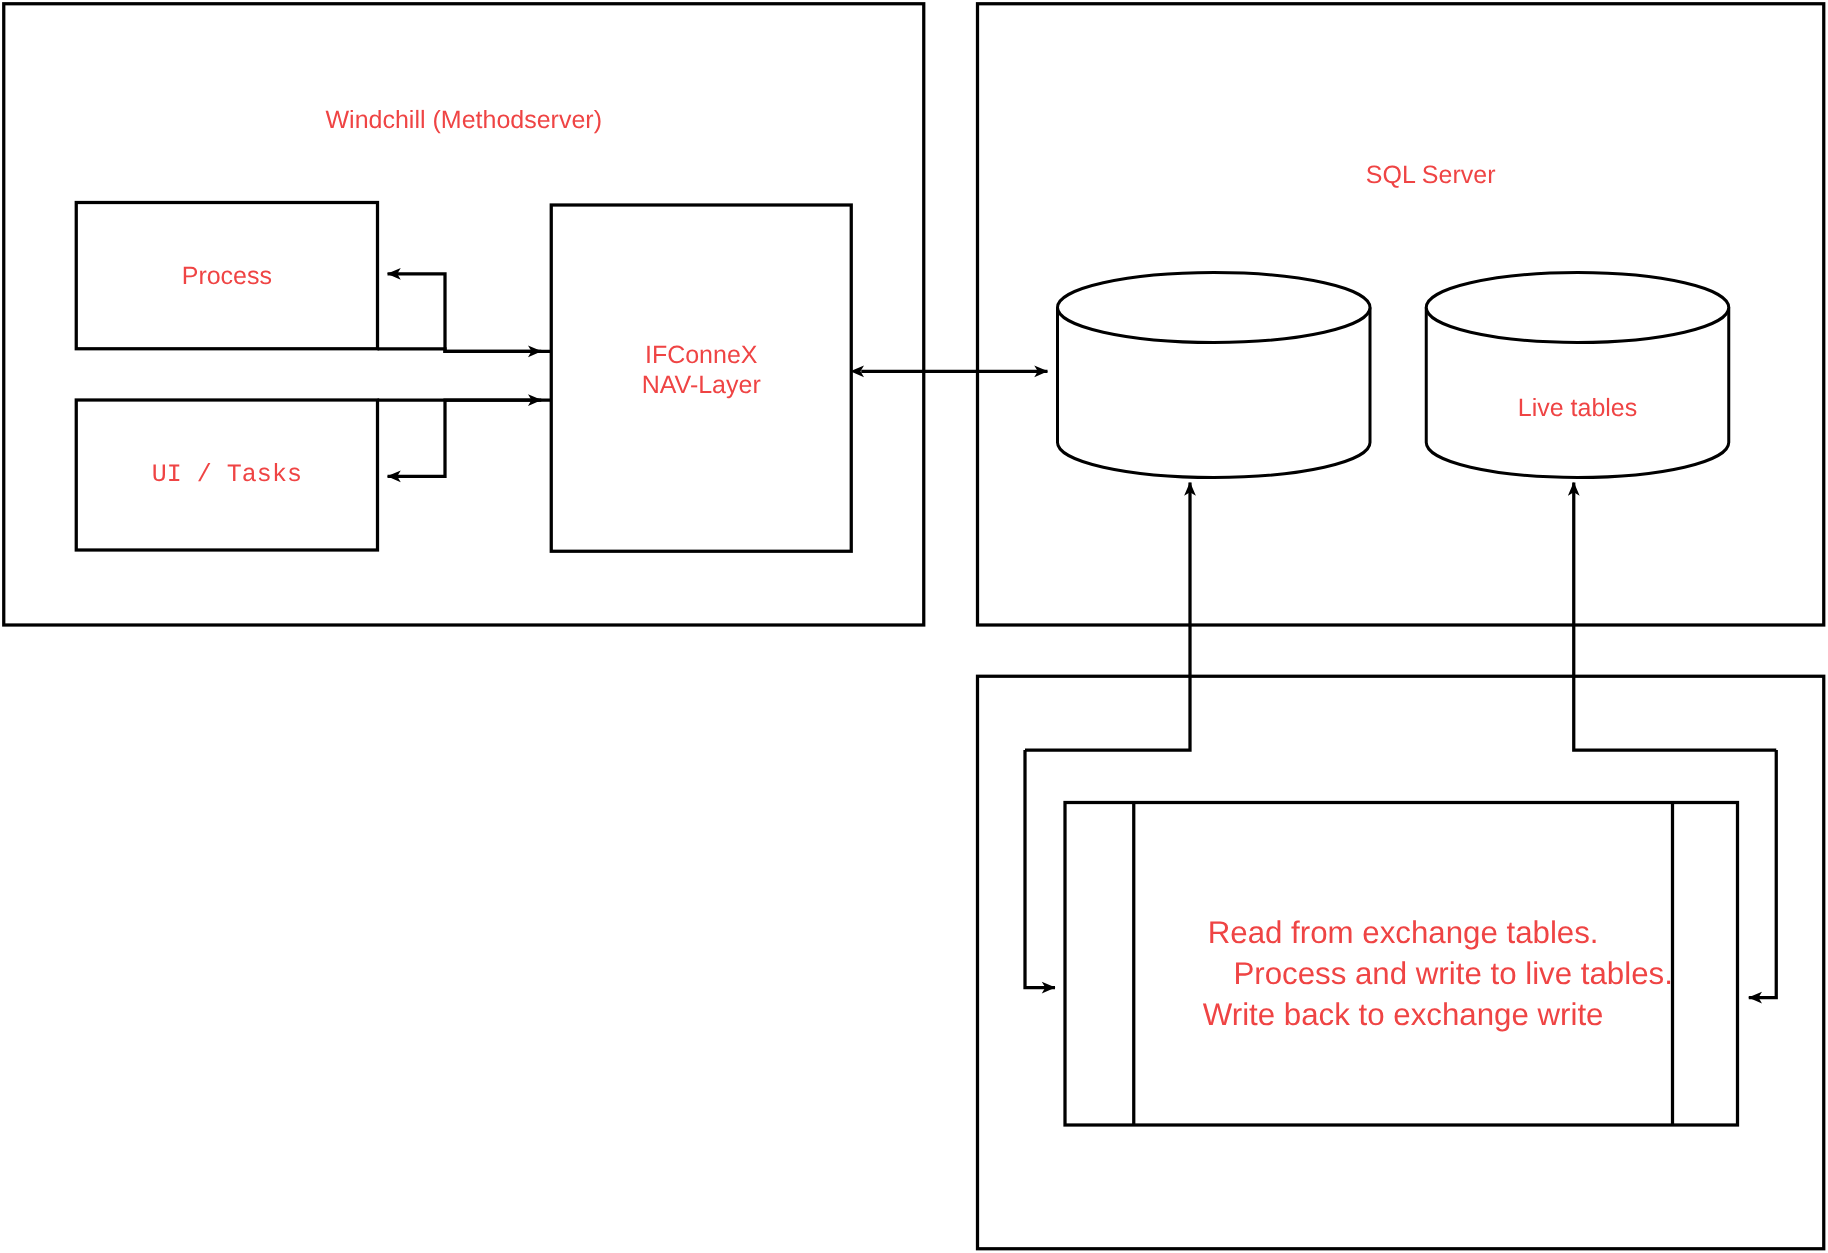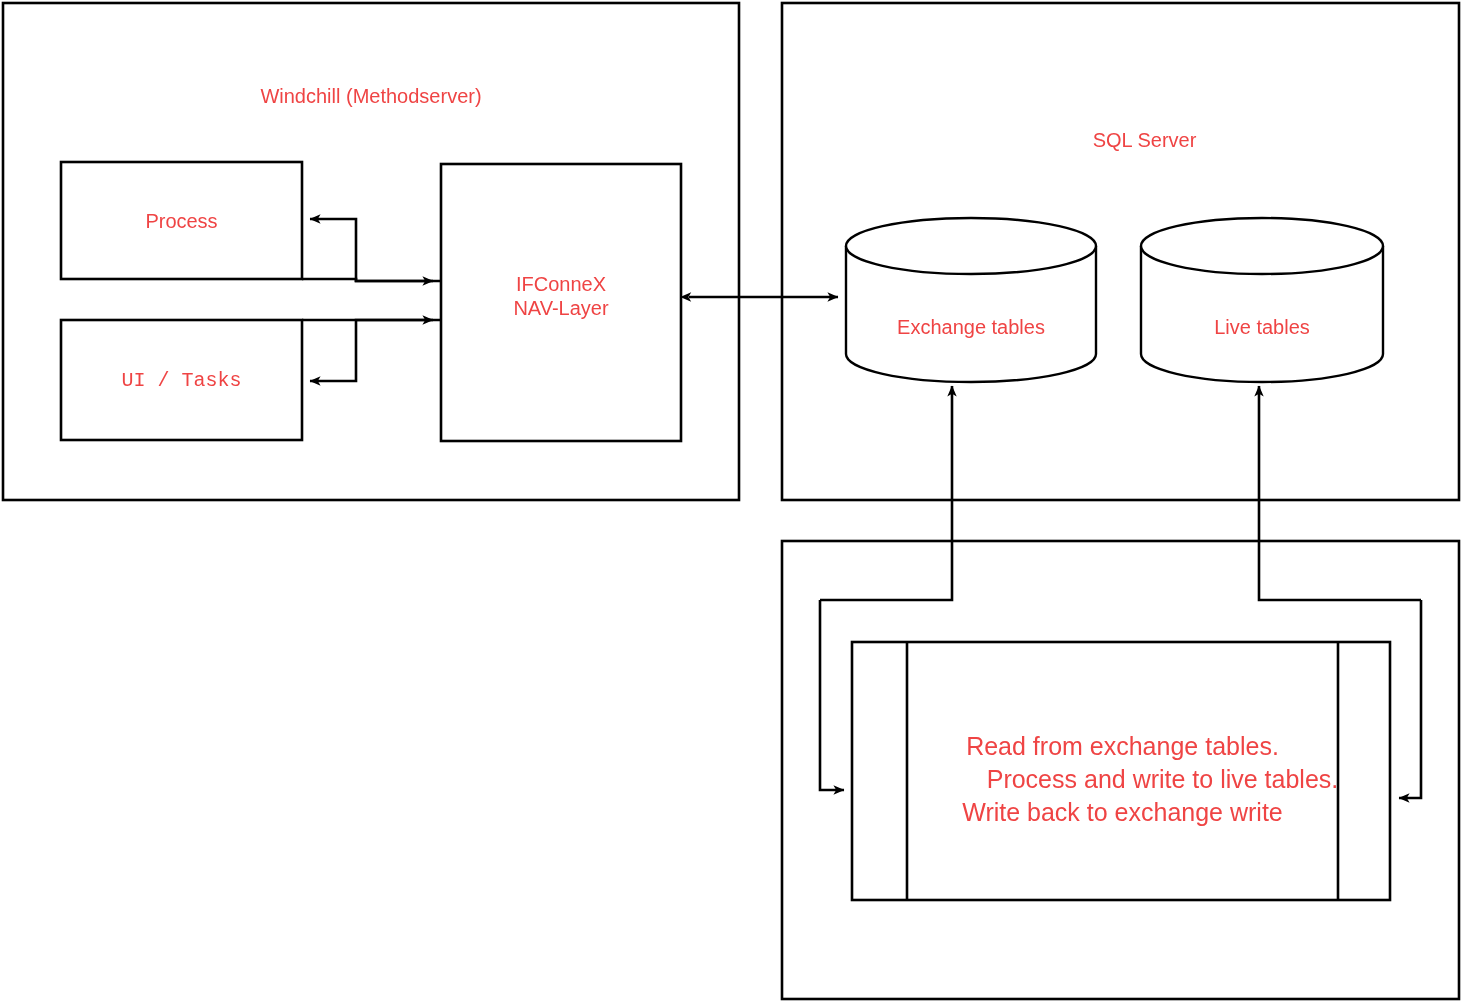--- a/index.html
+++ b/index.html
@@ -120,21 +120,20 @@
 
   <div style="position:absolute; left:441px; top:272px; width:240px; text-align:center;">
     <div style="display:inline-block; text-align:left;">
       <div class="node-label tl-left" style="position:static;">IFConneX</div>
       <div class="node-label tl-left" style="position:static;">NAV-Layer</div>
     </div>
   </div>
 
   <div class="panel-title" style="left:806px; top:84px; width:677px;margin-top:44px;">SQL Server</div>
 
-  <div class="node-label" style="left:846px; top:315px; width:250px;">Exchange tables</div>
 
   <div class="node-label" style="left:1141px; top:315px; width:242px;">Live tables</div>
 
   <div style="position:absolute; left:907px; top:730px; width:431px;">
     <div class="proc-text" style="position:static; width:100%;">Read from exchange tables.</div>
     <div class="proc-text" style="position:static; width:100%;padding-left:40px;">Process and write to live tables.</div>
     <div class="proc-text" style="position:static; width:100%;">Write back to exchange write</div>
   </div>
 
 

